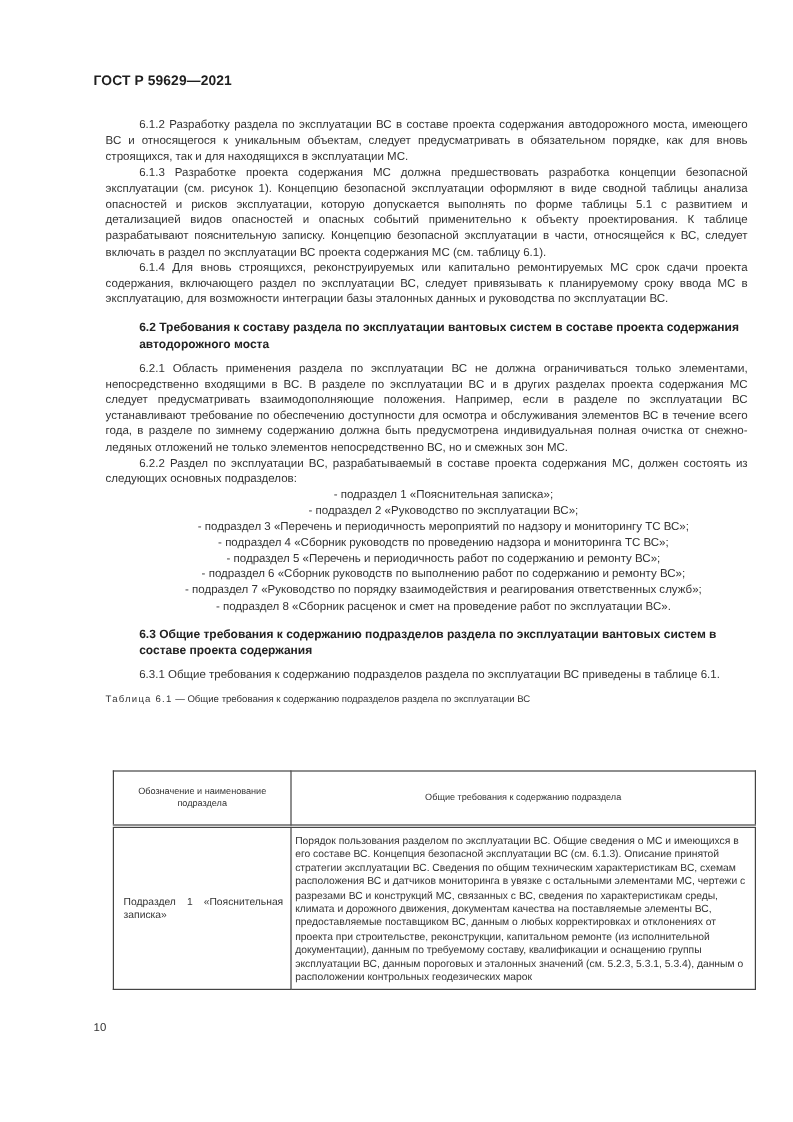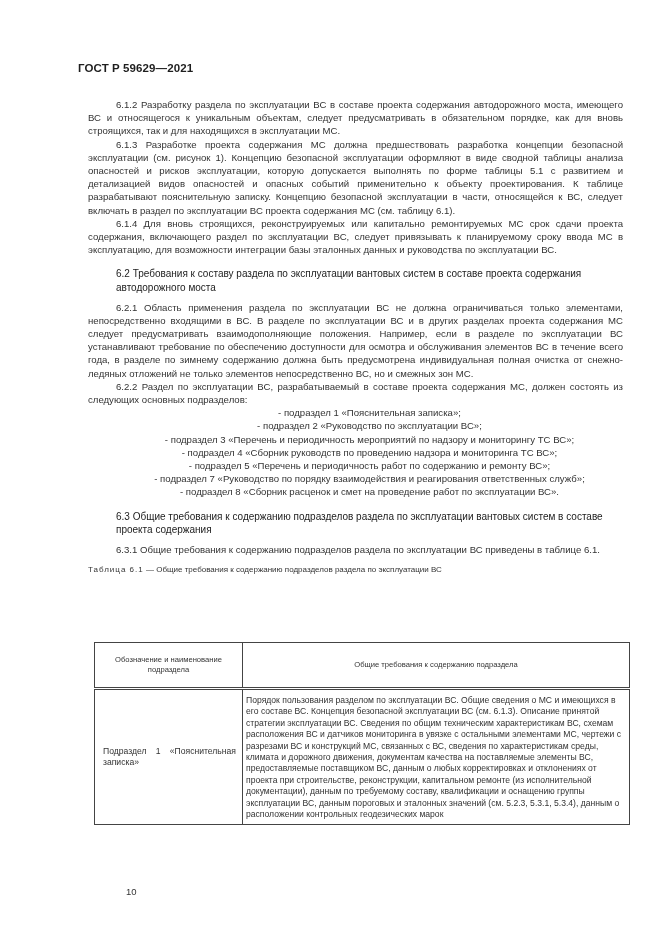--- a/index.html
+++ b/index.html
@@ -11,42 +11,42 @@
     .doc-header {
       position: absolute; left: 78px; top: 62px;
       font-size: 11.5px; font-weight: bold; color: #1e1e1e; letter-spacing: 0.1px;
     }
     .content {
       position: absolute; left: 88px; top: 98px; width: 535px;
       font-size: 9.6px; line-height: 13.2px; color: #333;
     }
     .para { margin: 0; text-align: justify; text-indent: 28px; hyphens: manual; }
     .heading {
-      margin: 11px 0 6px 28px; font-weight: normal; font-size: 10px; line-height: 13.6px; color: #222;
+      margin: 11px 0 6px 28px; font-weight: bold; font-size: 10px; line-height: 13.6px; color: #222;
     }
     .list { margin: 0; padding: 0; list-style: none; text-align: center; }
     .list li { padding-left: 28px; }
     .caption {
       margin-top: 8px; font-size: 8px; line-height: 11px; color: #333;
     }
     .caption .lbl { letter-spacing: 1px; }
     table.req {
       position: absolute; left: 94px; top: 642px; width: 536px;
       border-collapse: collapse; font-size: 8.6px; color: #333;
     }
     table.req th, table.req td { border: 1px solid #444; }
     table.req th {
       font-weight: normal; font-size: 7.6px; line-height: 10.5px; height: 42px; text-align: center; vertical-align: middle;
     }
     table.req thead tr { border-bottom: 3px double #444; }
     table.req td { vertical-align: middle; padding: 0 4px; line-height: 11.4px; }
     table.req td.c1 { width: 103px; text-align: justify; padding: 0 6px 0 8px; }
     table.req td.c2 { padding: 5px 3px 4px 3px; }
     .page-num {
-      position: absolute; left: 78px; top: 886px; font-size: 9.5px; color: #333; margin-left: 48px;
+      position: absolute; left: 78px; top: 851px; font-size: 9.5px; color: #333;
     }
   </style>
 </head>
 <body>
 
 <div class="page">
   <div class="doc-header">ГОСТ Р 59629—2021</div>
 
   <div class="content">
     <p class="para">6.1.2 Разработку раздела по эксплуатации ВС в составе проекта содержания автодорожного моста, имеющего ВС и относящегося к уникальным объектам, следует предусматривать в обязательном порядке, как для вновь строящихся, так и для находящихся в эксплуатации МС.</p>
@@ -55,20 +55,21 @@
 
     <div class="heading">6.2 Требования к составу раздела по эксплуатации вантовых систем в составе проекта содержания автодорожного моста</div>
     <p class="para">6.2.1 Область применения раздела по эксплуатации ВС не должна ограничиваться только элементами, непосредственно входящими в ВС. В разделе по эксплуатации ВС и в других разделах проекта содержания МС следует предусматривать взаимодополняющие положения. Например, если в разделе по эксплуатации ВС устанавливают требование по обеспечению доступности для осмотра и обслуживания элементов ВС в течение всего года, в разделе по зимнему содержанию должна быть предусмотрена индивидуальная полная очистка от снежно-ледяных отложений не только элементов непосредственно ВС, но и смежных зон МС.</p>
     <p class="para" style="text-indent:28px;">6.2.2 Раздел по эксплуатации ВС, разрабатываемый в составе проекта содержания МС, должен состоять из следующих основных подразделов:</p>
     <ul class="list">
       <li>- подраздел 1 «Пояснительная записка»;</li>
       <li>- подраздел 2 «Руководство по эксплуатации ВС»;</li>
       <li>- подраздел 3 «Перечень и периодичность мероприятий по надзору и мониторингу ТС ВС»;</li>
       <li>- подраздел 4 «Сборник руководств по проведению надзора и мониторинга ТС ВС»;</li>
       <li>- подраздел 5 «Перечень и периодичность работ по содержанию и ремонту ВС»;</li>
+      <li>- подраздел 6 «Сборник руководств по выполнению работ по содержанию и ремонту ВС»;</li>
       <li>- подраздел 7 «Руководство по порядку взаимодействия и реагирования ответственных служб»;</li>
       <li>- подраздел 8 «Сборник расценок и смет на проведение работ по эксплуатации ВС».</li>
     </ul>
 
     <div class="heading">6.3 Общие требования к содержанию подразделов раздела по эксплуатации вантовых систем в составе проекта содержания</div>
     <p class="para">6.3.1 Общие требования к содержанию подразделов раздела по эксплуатации ВС приведены в таблице 6.1.</p>
 
     <div class="caption">
       <span class="lbl">Таблица 6.1</span><span> — Общие требования к содержанию подразделов раздела по эксплуатации ВС</span>
     </div>

